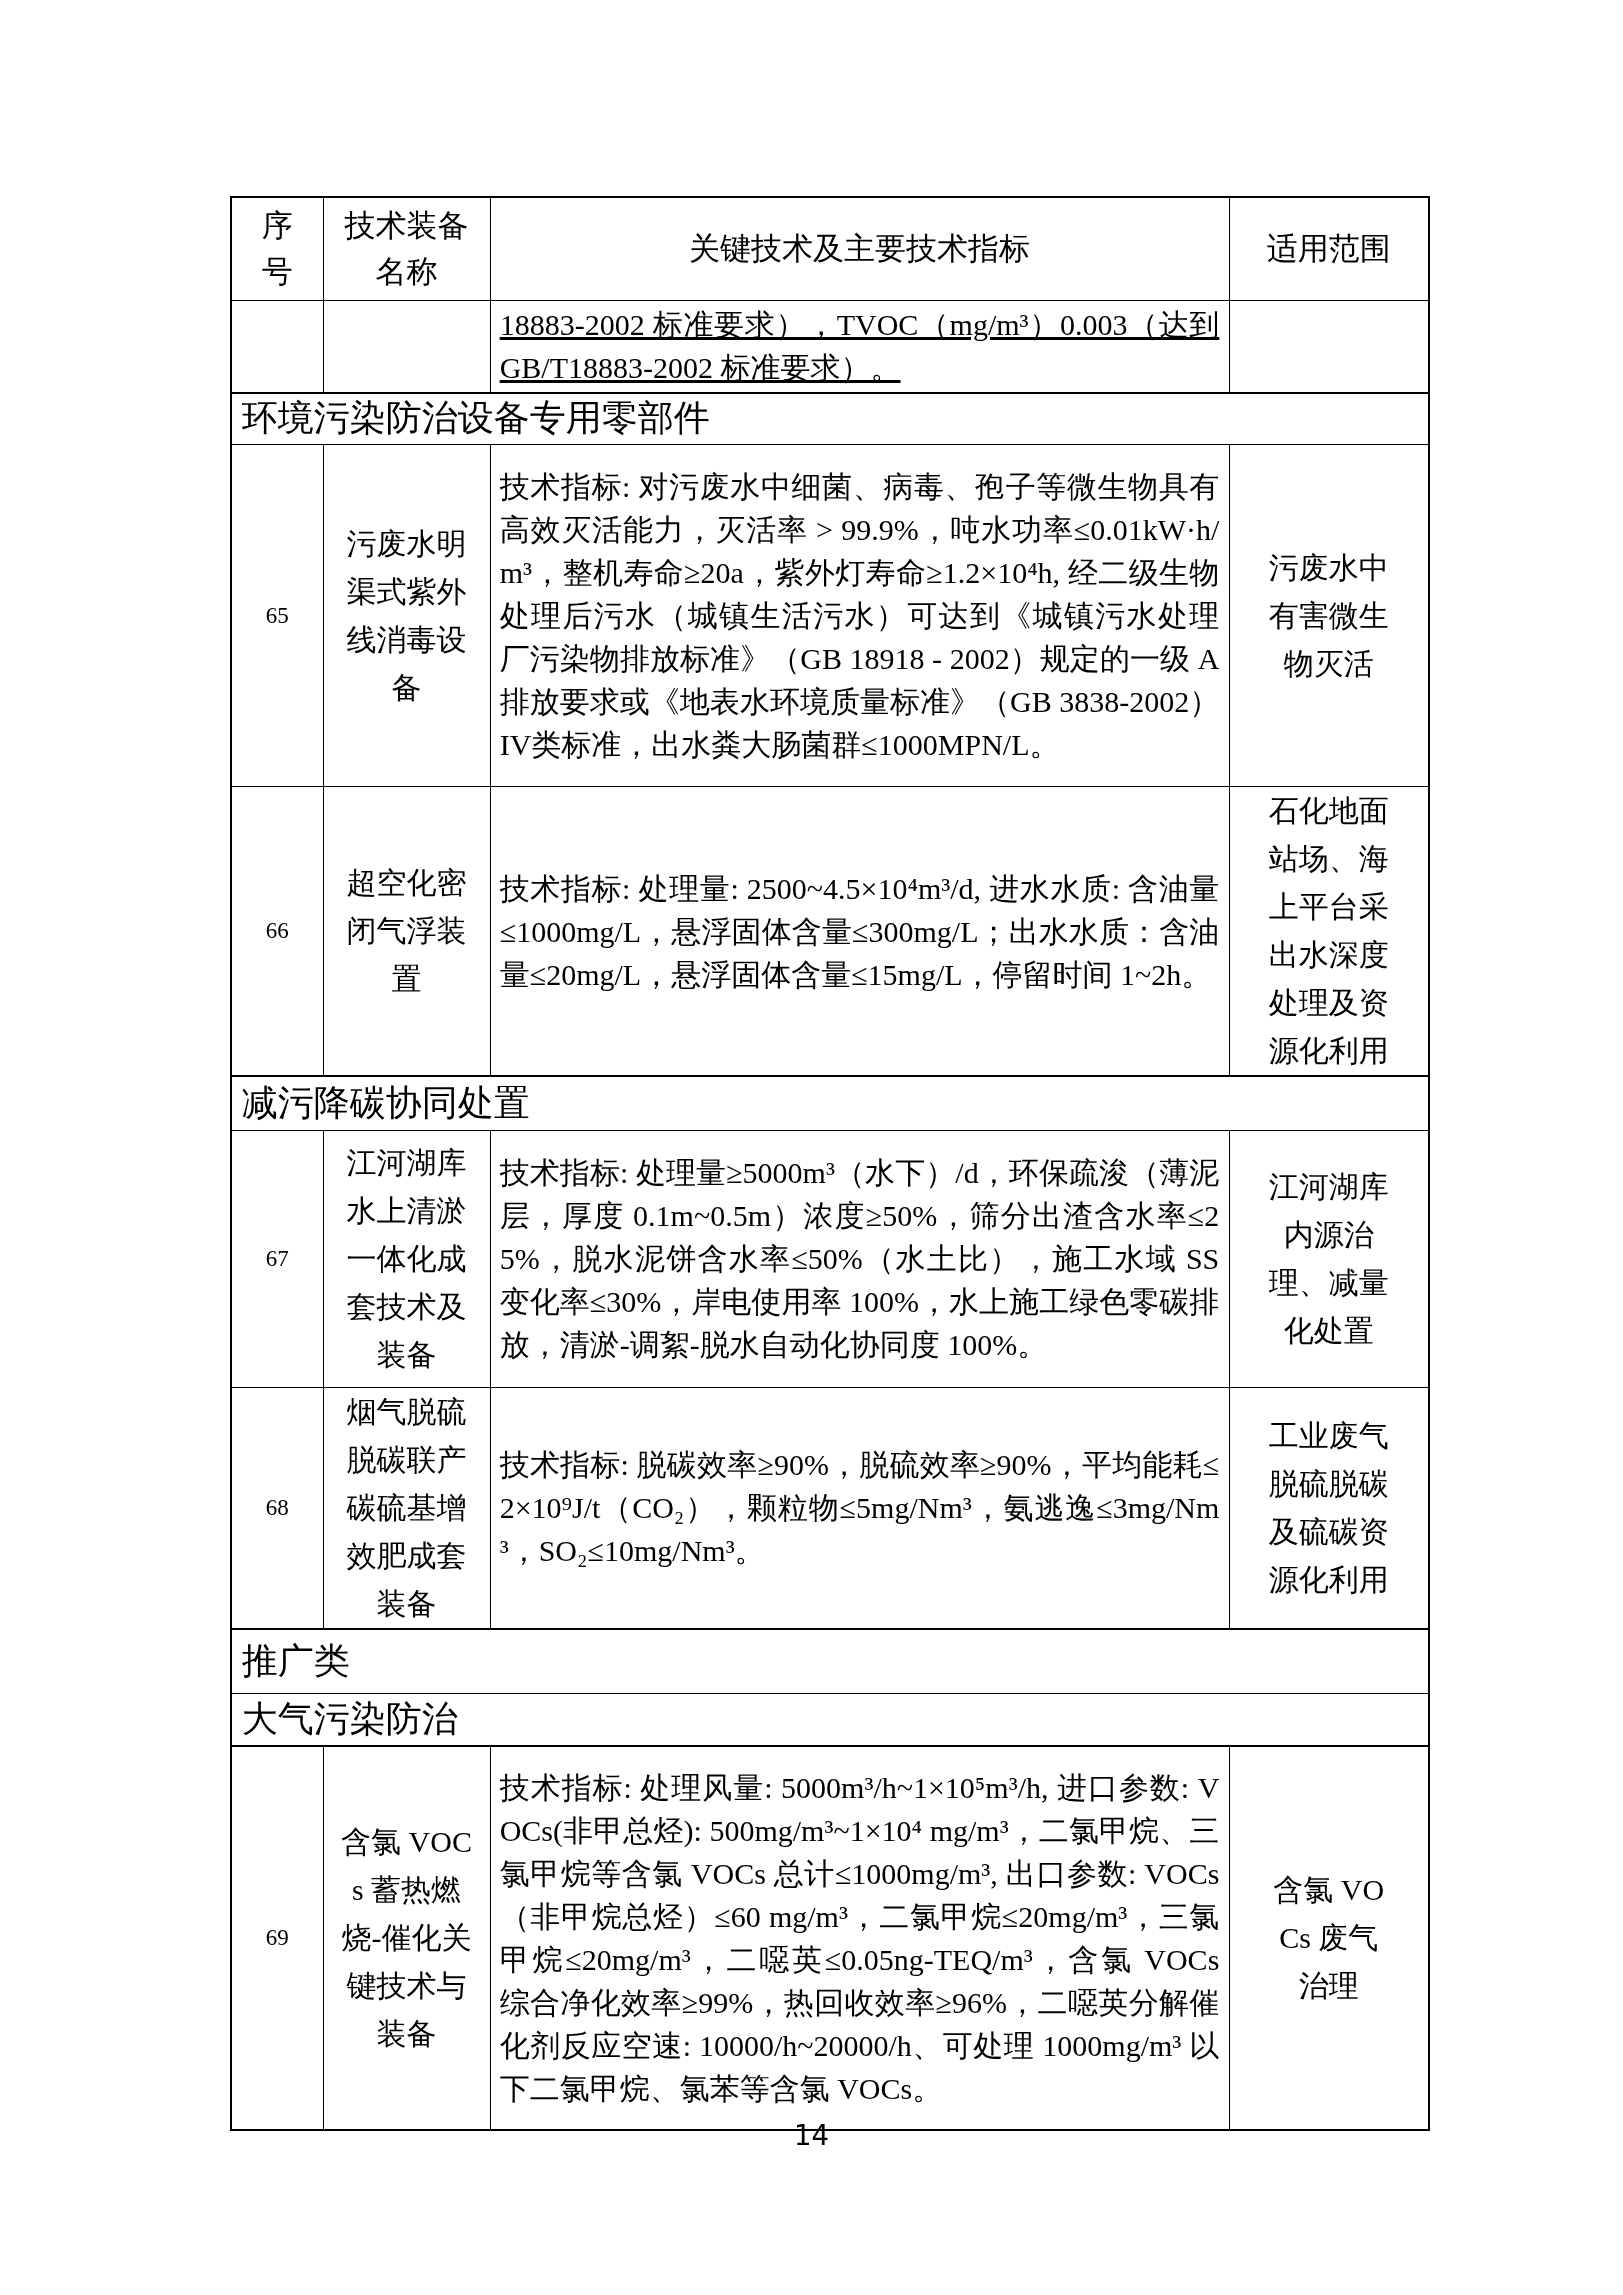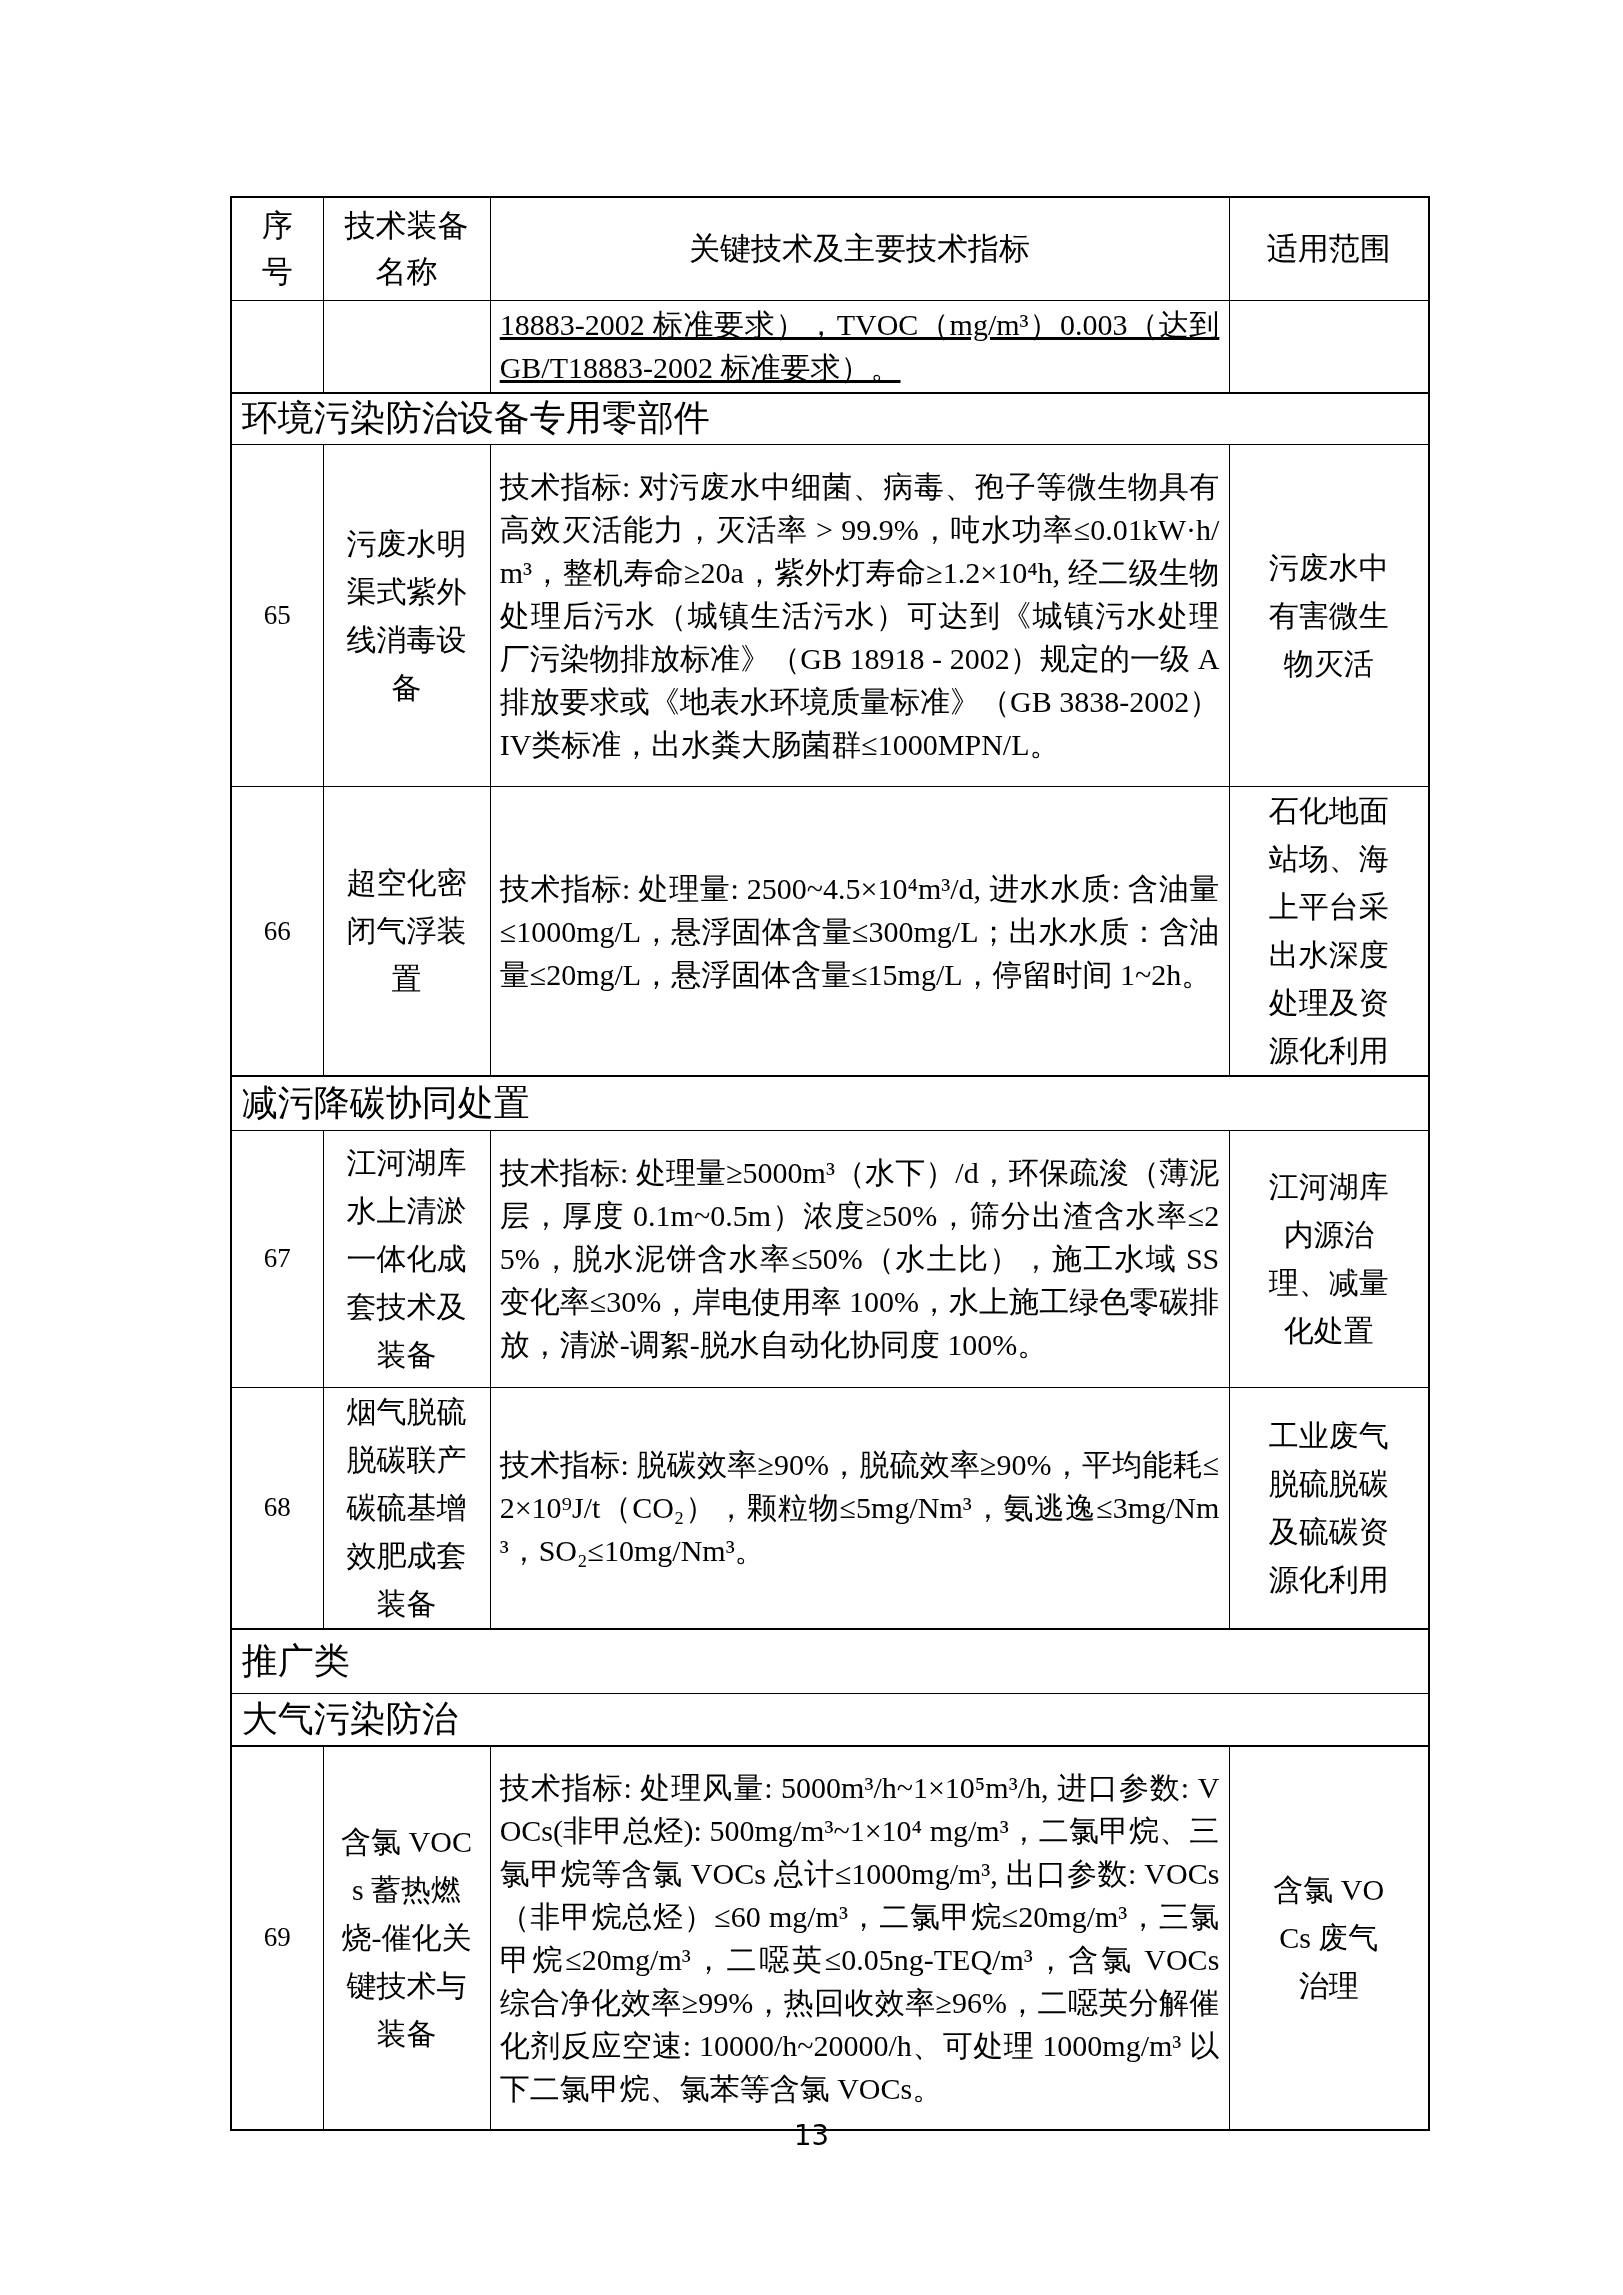--- a/index.html
+++ b/index.html
@@ -27,21 +27,21 @@
   tr.r-sec1    td { height:52px; }
   tr.r-65      td { height:342px; }
   tr.r-66      td { height:211px;margin-left:12px; }
   tr.r-sec2    td { height:54px; }
   tr.r-67      td { height:257px; }
   tr.r-68      td { height:214px; }
   tr.r-sec3    td { height:65px; }
   tr.r-sec4    td { height:52px; }
   tr.r-69      td { height:384px;margin-left:24px; }
 
-  td.no   { text-align:center; font-size:27px; }
+  td.no   { text-align:center; font-size:23px; }
   td.name {
     text-align:center; font-size:30px; line-height:48px;
     padding:0 16.4px; word-break:break-all;
   }
   td.tech {
     font-size:30px; line-height:43px;
     padding:2.6px 9.2px; text-align:justify; text-align-last:left;
     word-break:break-all;
   }
   td.scope {
@@ -133,14 +133,14 @@
 
   <tr class="r-69 thick-top">
     <td class="no">69</td>
     <td class="name">含氯 VOCs 蓄热燃烧-催化关键技术与装备</td>
     <td class="tech">技术指标: 处理风量: 5000m³/h~1×10⁵m³/h, 进口参数: VOCs(非甲总烃): 500mg/m³~1×10⁴ mg/m³，二氯甲烷、三氯甲烷等含氯 VOCs 总计≤1000mg/m³, 出口参数: VOCs（非甲烷总烃）≤60 mg/m³，二氯甲烷≤20mg/m³，三氯甲烷≤20mg/m³，二噁英≤0.05ng-TEQ/m³，含氯 VOCs 综合净化效率≥99%，热回收效率≥96%，二噁英分解催化剂反应空速: 10000/h~20000/h、可处理 1000mg/m³ 以下二氯甲烷、氯苯等含氯 VOCs。</td>
     <td class="scope">含氯 VOCs 废气治理</td>
   </tr>
 </tbody>
   </table>
 
-<div class="page-number">13</div>
+<div class="page-number">14</div>
 
 
 </body></html>

